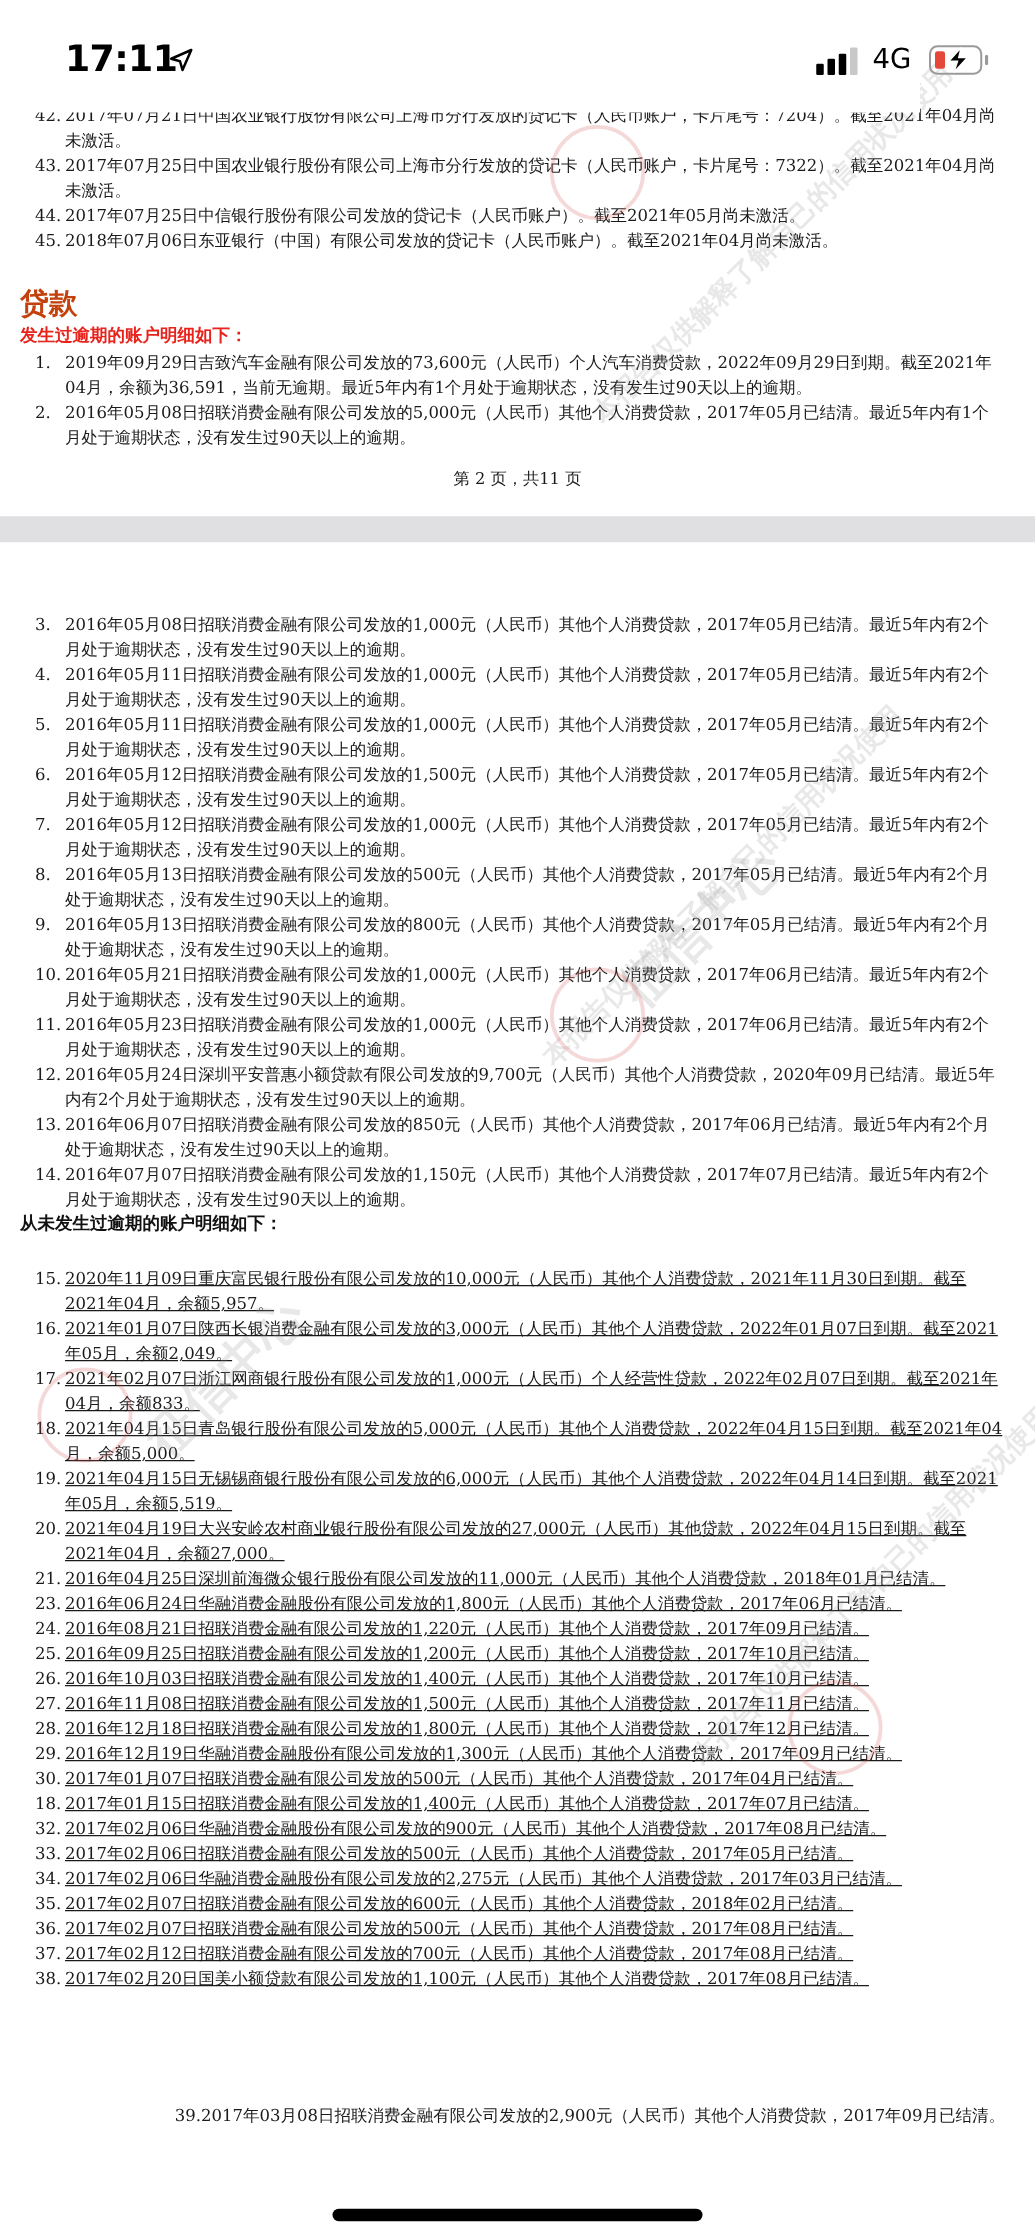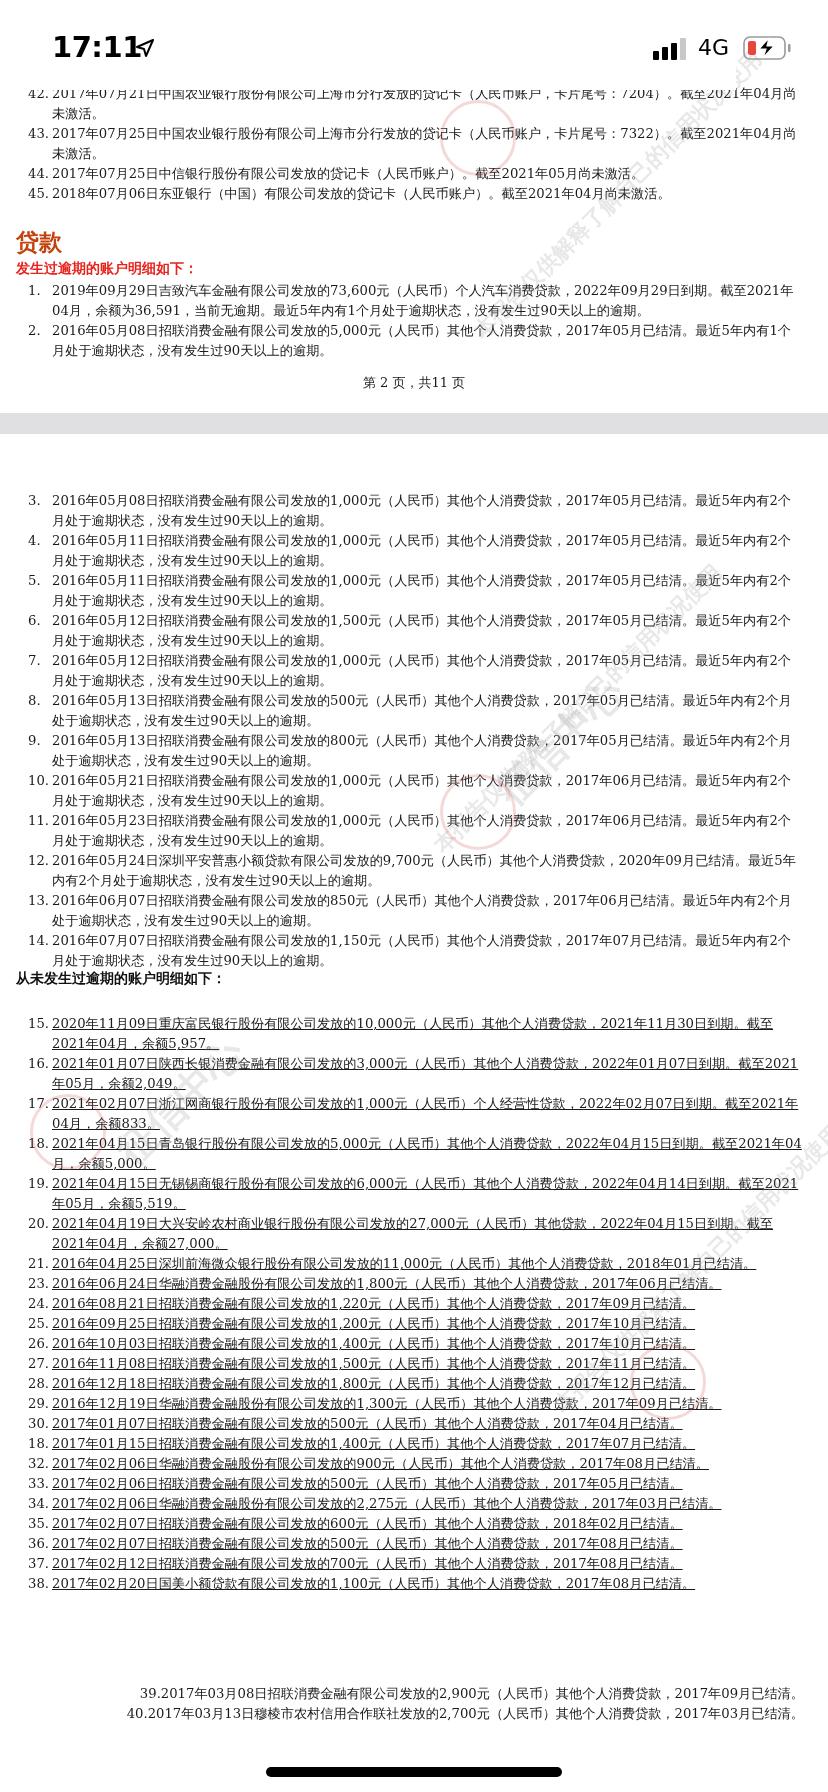--- a/index.html
+++ b/index.html
@@ -131,17 +131,16 @@
   <div class="seal" style="left:440px;top:340px;"></div>
   <div class="seal" style="left:30px;top:660px;"></div>
   <div class="seal" style="left:630px;top:910px;"></div>
 </div>
 
 <div class="gap" style="top:1672px;height:21px;"></div>
 
 <div class="page" style="top:1627px;height:99px;text-align:right;">
   <div class="items" style="top:57px;">
     <div class="item"><span class="num">39.</span><span>2017年03月08日招联消费金融有限公司发放的2,900元（人民币）其他个人消费贷款，2017年09月已结清。</span></div>
-    <div class="item"><span class="num">40.</span><span>2017年03月13日穆棱市农村信用合作联社发放的2,700元（人民币）其他个人消费贷款，2017年03月已结清。</span></div>
   </div>
 </div>
 
 <div class="home-indicator"></div>
 
 </body></html>

